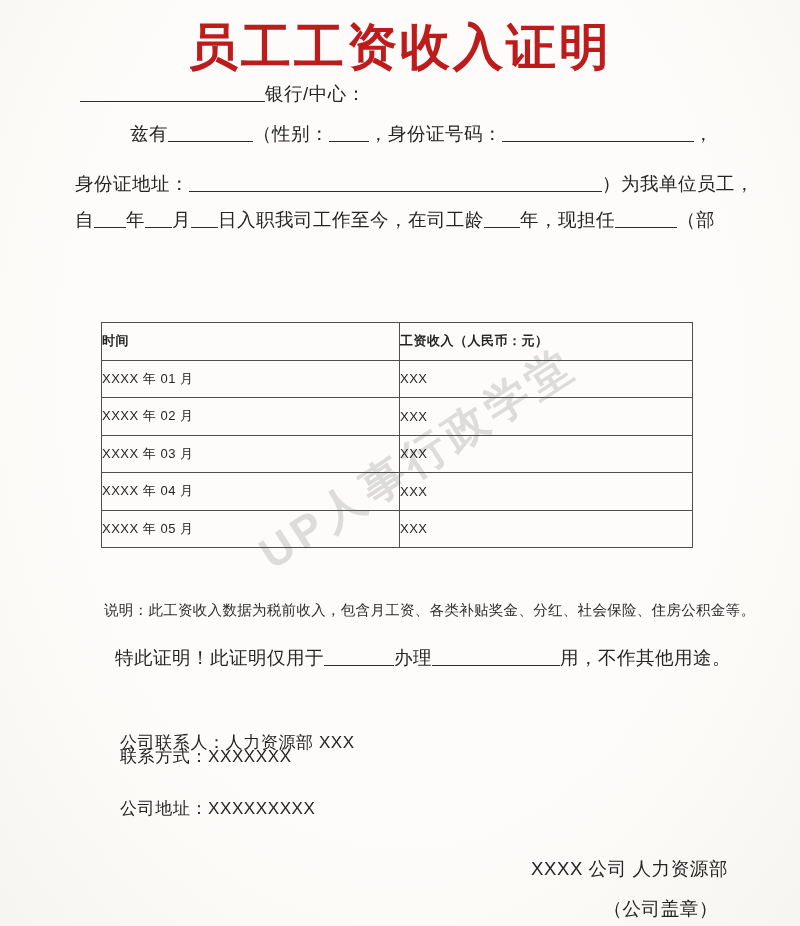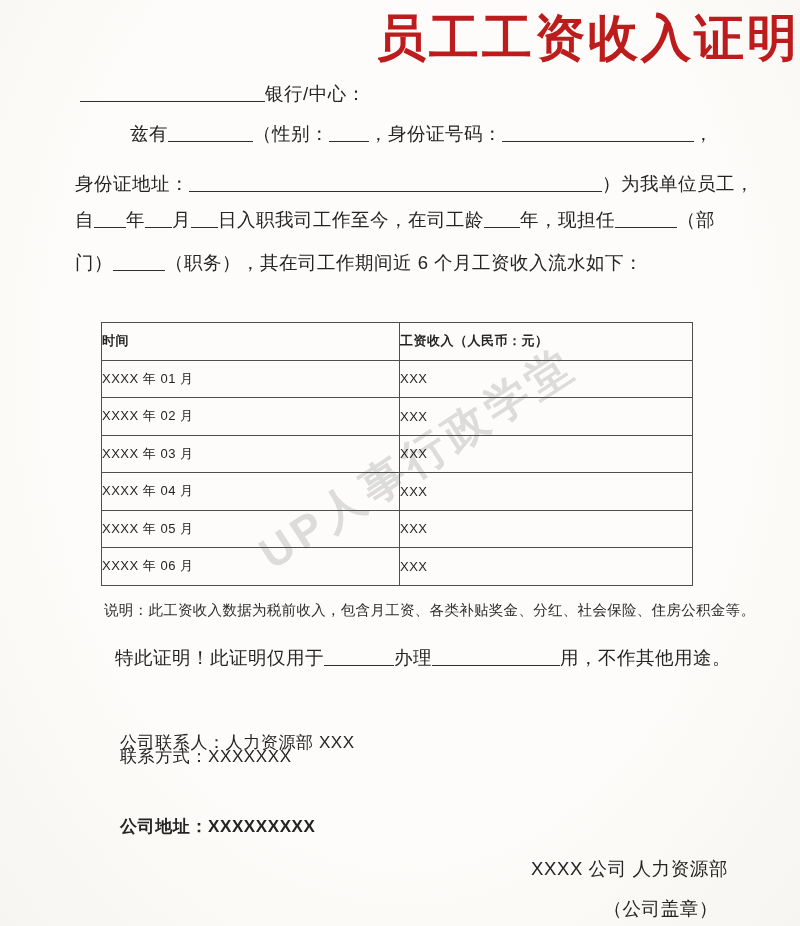--- a/index.html
+++ b/index.html
@@ -5,22 +5,22 @@
   html,body { margin:0; padding:0; background:#ffffff; }
   .doc {
     position:relative;
     width:800px; height:926px;
     background:radial-gradient(ellipse at 50% 40%, #fdfcfa 60%, #f7f5f1 100%);
     font-family:"Liberation Sans","DejaVu Sans",sans-serif;
     color:#242424;
     overflow:hidden;
   }
   .title {
-    position:absolute; top:5px; left:0; width:100%;
-    text-align:right;
+    position:absolute; top:14px; left:0; width:100%;
+    text-align:center;
     font-size:50px; font-weight:700; letter-spacing:3px;
     color:#bc1c1c;
     white-space:nowrap;
   }
   .line {
     position:absolute;
     font-size:18.5px; line-height:24px;
     white-space:nowrap;
     letter-spacing:0.5px;
   }
@@ -87,23 +87,20 @@
   </div>
 
   <div class="line" style="top:165px; left:75px;margin-top:7px;">
     <span>身份证地址：</span><span class="bl" style="width:413px;"></span><span>）为我单位员工，</span>
   </div>
 
   <div class="line" style="top:208px; left:75px;">
     <span>自</span><span class="bl" style="width:32px;"></span><span>年</span><span class="bl" style="width:27px;"></span><span>月</span><span class="bl" style="width:27px;"></span><span>日入职我司工作至今，在司工龄</span><span class="bl" style="width:36px;"></span><span>年，现担任</span><span class="bl" style="width:62px;"></span><span>（部</span>
   </div>
 
-  <div class="line" style="top:251px; left:75px;">
-    <span>门）</span><span class="bl" style="width:52px;"></span><span>（职务），其在司工作期间近 6 个月工资收入流水如下：</span>
-  </div>
 
   <table class="salary-table">
     <thead>
       <tr>
         <th style="width:297px;">时间</th>
         <th>工资收入（人民币：元）</th>
       </tr>
     </thead>
     <tbody>
       <tr>
@@ -119,33 +116,29 @@
         <td>XXX</td>
       </tr>
       <tr>
         <td>XXXX 年 04 月</td>
         <td>XXX</td>
       </tr>
       <tr>
         <td>XXXX 年 05 月</td>
         <td>XXX</td>
       </tr>
-      <tr>
-        <td>XXXX 年 06 月</td>
-        <td>XXX</td>
-      </tr>
     </tbody>
   </table>
 
   <div class="note">说明：此工资收入数据为税前收入，包含月工资、各类补贴奖金、分红、社会保险、住房公积金等。</div>
 
   <div class="line" style="top:646px; left:115px;">
     <span>特此证明！此证明仅用于</span><span class="bl" style="width:70px;"></span><span>办理</span><span class="bl" style="width:128px;"></span><span>用，不作其他用途。</span>
   </div>
 
   <div class="contact" style="top:731px;">公司联系人：人力资源部  XXX</div>
   <div class="contact" style="top:745px;">联系方式：XXXXXXX</div>
-  <div class="contact" style="top:815px;font-weight:bold;">公司地址：XXXXXXXXX</div>
+  <div class="contact" style="top:797px;">公司地址：XXXXXXXXX</div>
 
   <div class="sig" style="top:856px; right:72px;">XXXX 公司  人力资源部</div>
   <div class="sig" style="top:896px; right:82px;">（公司盖章）</div>
 
 </div>
 
 </body></html>

